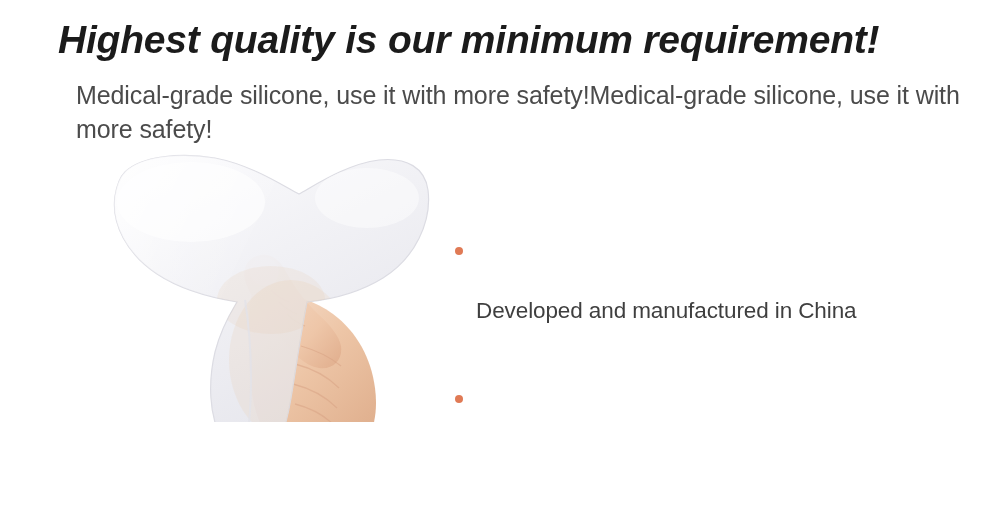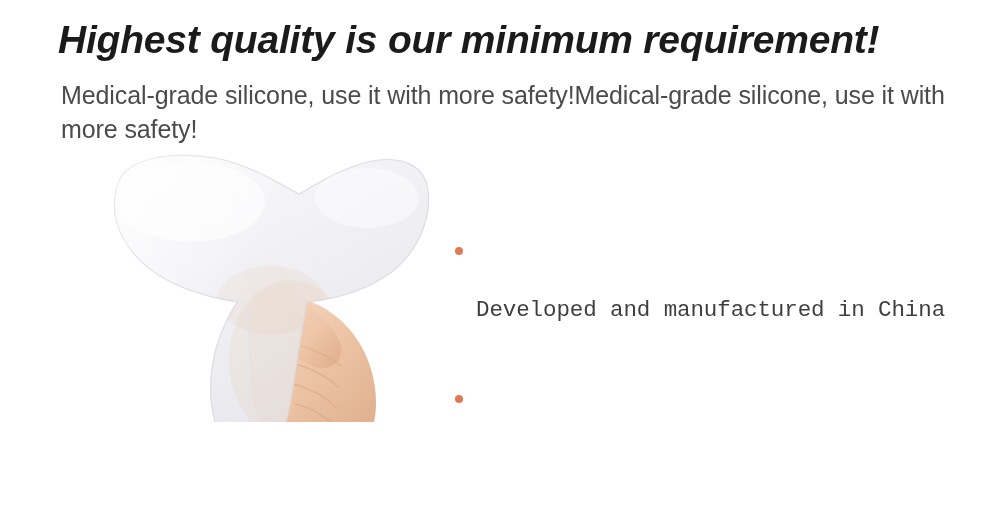--- a/index.html
+++ b/index.html
@@ -31,21 +31,21 @@
     font-style: italic;
     letter-spacing: -0.2px;
     color: #1b1b1b;
     white-space: nowrap;
     line-height: 1.15;
   }
 
   
   .subcopy {
     position: absolute;
-    left: 61px;
+    left: 76px;
     top: 78px;
     width: 905px;
     font-family: "Liberation Sans", sans-serif;
     font-size: 25px;
     font-weight: normal;
     color: #4b4b4b;
     line-height: 1.36;
     letter-spacing: -0.1px;
   }
 
@@ -67,21 +67,21 @@
     position: absolute;
     left: 452px;
     top: 236px;
     width: 520px;
   }
   .bullet-row {
     position: relative;
     display: block;
     padding-left: 24px;
     margin-bottom: 28px;
-    font-family: Liberation Mono, monospace;
+    font-family: Liberation Sans, sans-serif;
     font-size: 22.5px;
     color: #3f3f3f;
     line-height: 1.33;
     letter-spacing: -0.1px;
     white-space: pre-line;
   }
   .bullet-row:last-child {
     margin-bottom: 0;
   }
   .bullet-dot {

